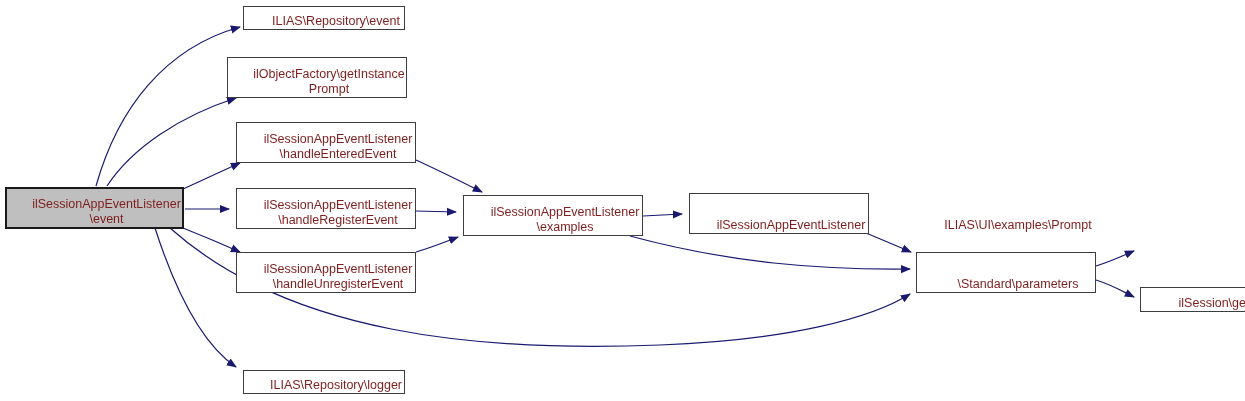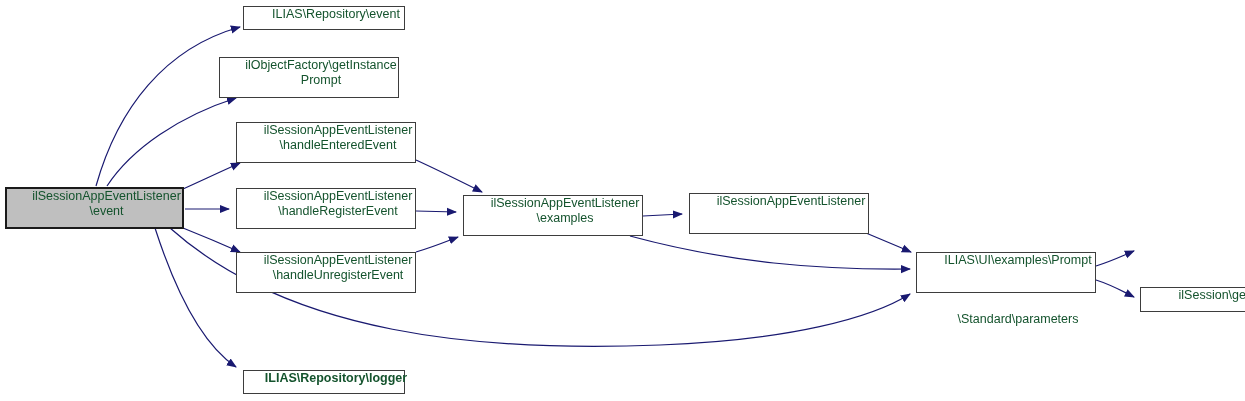--- a/index.html
+++ b/index.html
@@ -10,22 +10,22 @@
     font-family:"Liberation Sans", sans-serif;
     overflow:hidden;
   }
   .edges{position:absolute;left:0;top:0;width:1245px;height:401px;}
   .node{
     position:absolute;
     box-sizing:border-box;
     background:#ffffff;
     border:1px solid #3d3d3d;
     display:flex;flex-direction:column;
-    align-items:center;justify-content:flex-start;
-    font-size:12.5px;line-height:1.2;color:#14532d;
+    align-items:center;justify-content:flex-end;
+    font-size:12.5px;line-height:1.2;color:#7f1d1d;
     white-space:nowrap;
     cursor:pointer;
     padding-left:24px;
   }
   .node.current{
     background:#bfbfbf;
     border:2px solid #1a1a1a;
     cursor:default;
   }
   .node span{display:block;text-align:center;}
@@ -62,41 +62,41 @@
 
   <div class="node current" style="left:5px;top:187px;width:179px;height:42px;">
     <span>ilSessionAppEventListener</span>
     <span>\event</span>
   </div>
 
   <div class="node" style="left:243px;top:6px;width:162px;height:24px;">
     <span>ILIAS\Repository\event</span>
   </div>
 
-  <div class="node" style="left:219px;top:57px;width:180px;height:41px;">
+  <div class="node" style="left:227px;top:57px;width:180px;height:41px;">
     <span>ilObjectFactory\getInstance</span>
     <span>Prompt</span>
   </div>
 
   <div class="node" style="left:236px;top:122px;width:180px;height:41px;">
     <span>ilSessionAppEventListener</span>
     <span>\handleEnteredEvent</span>
   </div>
 
   <div class="node" style="left:236px;top:188px;width:180px;height:41px;">
     <span>ilSessionAppEventListener</span>
     <span>\handleRegisterEvent</span>
   </div>
 
   <div class="node" style="left:236px;top:252px;width:180px;height:41px;">
     <span>ilSessionAppEventListener</span>
     <span>\handleUnregisterEvent</span>
   </div>
 
-  <div class="node" style="left:243px;top:370px;width:162px;height:24px;font-weight:bold;">
+  <div class="node" style="left:243px;top:370px;width:162px;height:24px;">
     <span>ILIAS\Repository\logger</span>
   </div>
 
   <div class="node" style="left:463px;top:195px;width:180px;height:41px;">
     <span>ilSessionAppEventListener</span>
     <span>\examples</span>
   </div>
 
   <div class="node" style="left:689px;top:193px;width:180px;height:41px;">
     <span>ilSessionAppEventListener</span>

